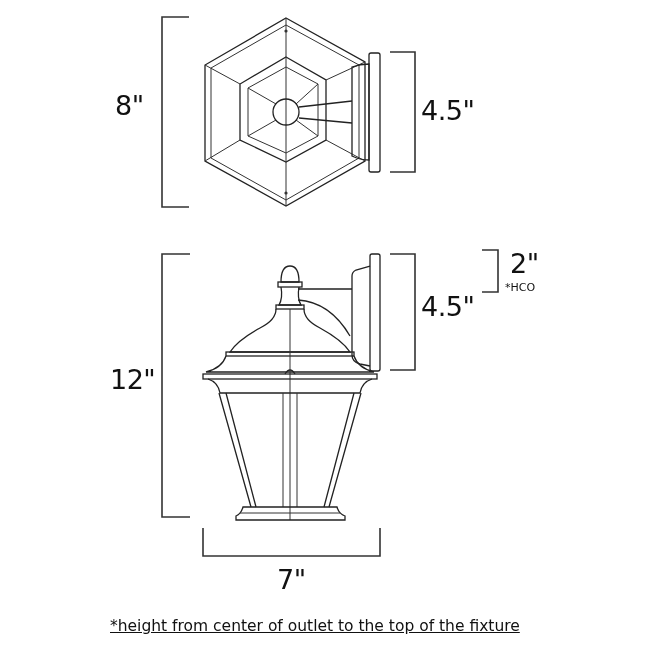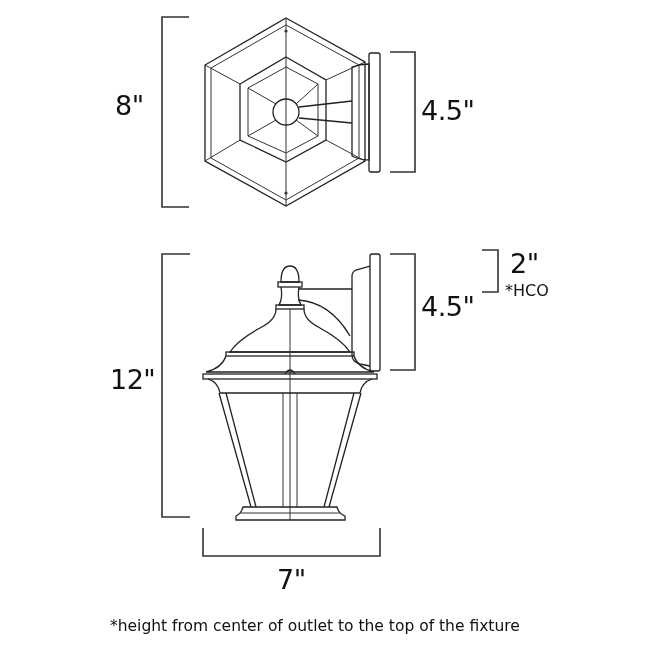--- a/index.html
+++ b/index.html
@@ -1,19 +1,19 @@
 <!DOCTYPE html>
 <html><head>
 <meta charset="utf-8">
 <style>
   html, body { margin:0; padding:0; background:#ffffff; }
   body { width:650px; height:650px; position:relative; overflow:hidden; font-family:"DejaVu Sans", sans-serif; color:#111; }
   #drawing { position:absolute; left:0; top:0; width:650px; height:650px; }
   .dim { position:absolute; font-size:27px; color:#111; line-height:1; letter-spacing:-0.5px; }
-  .hco { position:absolute; font-size:16px; color:#111; }
+  .hco { position:absolute; font-size:11px; color:#111; }
   .note { position:absolute; font-size:15.5px; color:#111; white-space:nowrap; }
   svg .ln { fill:none; stroke:#222; stroke-width:1.3; }
   svg .thin { fill:none; stroke:#333; stroke-width:1; }
   svg .br { fill:none; stroke:#333; stroke-width:1.6; }
 </style>
 </head>
 <body>
 
 <svg id="drawing" viewBox="0 0 650 650" xmlns="http://www.w3.org/2000/svg">
 
@@ -91,13 +91,13 @@
 
 <div class="dim" style="left:115px; top:92px;">8"</div>
 <div class="dim" style="left:421px; top:97px;">4.5"</div>
 
 <div class="dim" style="left:110px; top:366px;">12"</div>
 <div class="dim" style="left:421px; top:293px;">4.5"</div>
 <div class="dim" style="left:510px; top:250px;">2"</div>
 <div class="hco" style="left:505px; top:281px;">*HCO</div>
 <div class="dim" style="left:277px; top:566px;">7"</div>
 
-<div class="note" style="left:110px; top:617px;">*height from center of outlet to the top of the fixture</div>
+<div class="note" style="left:110px; top:617px;text-decoration:underline;">*height from center of outlet to the top of the fixture</div>
 
 </body></html>

